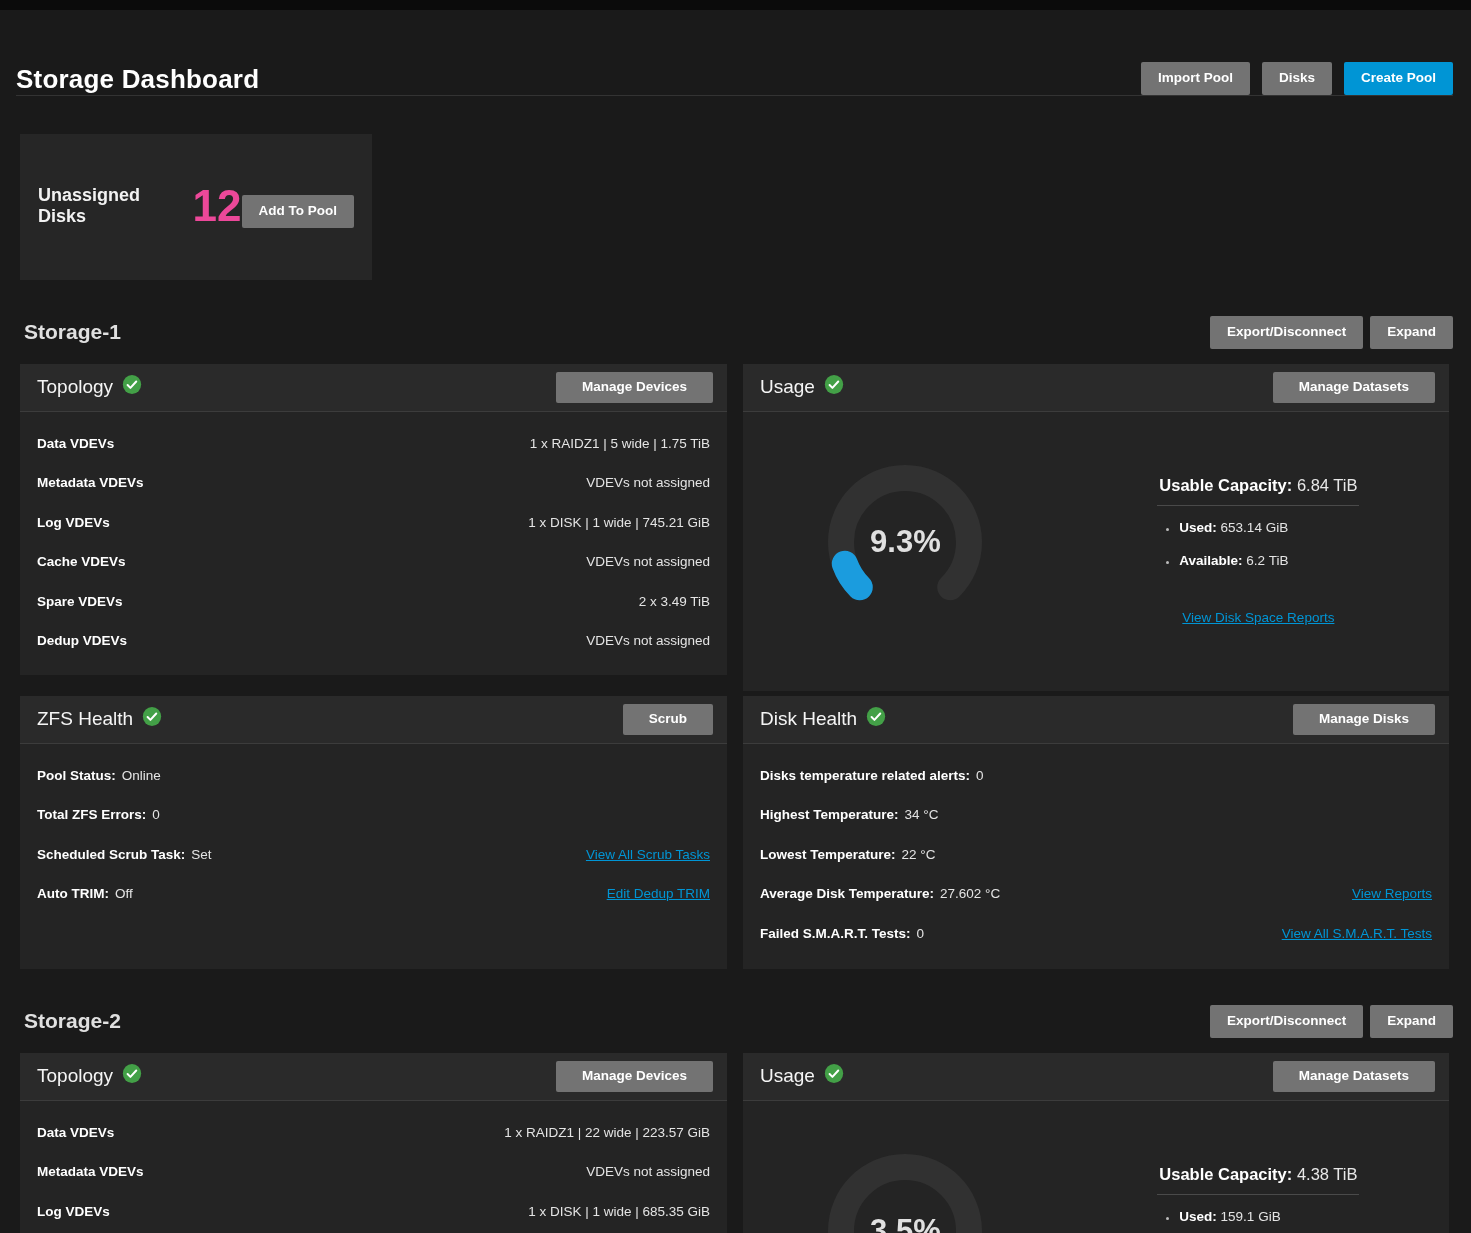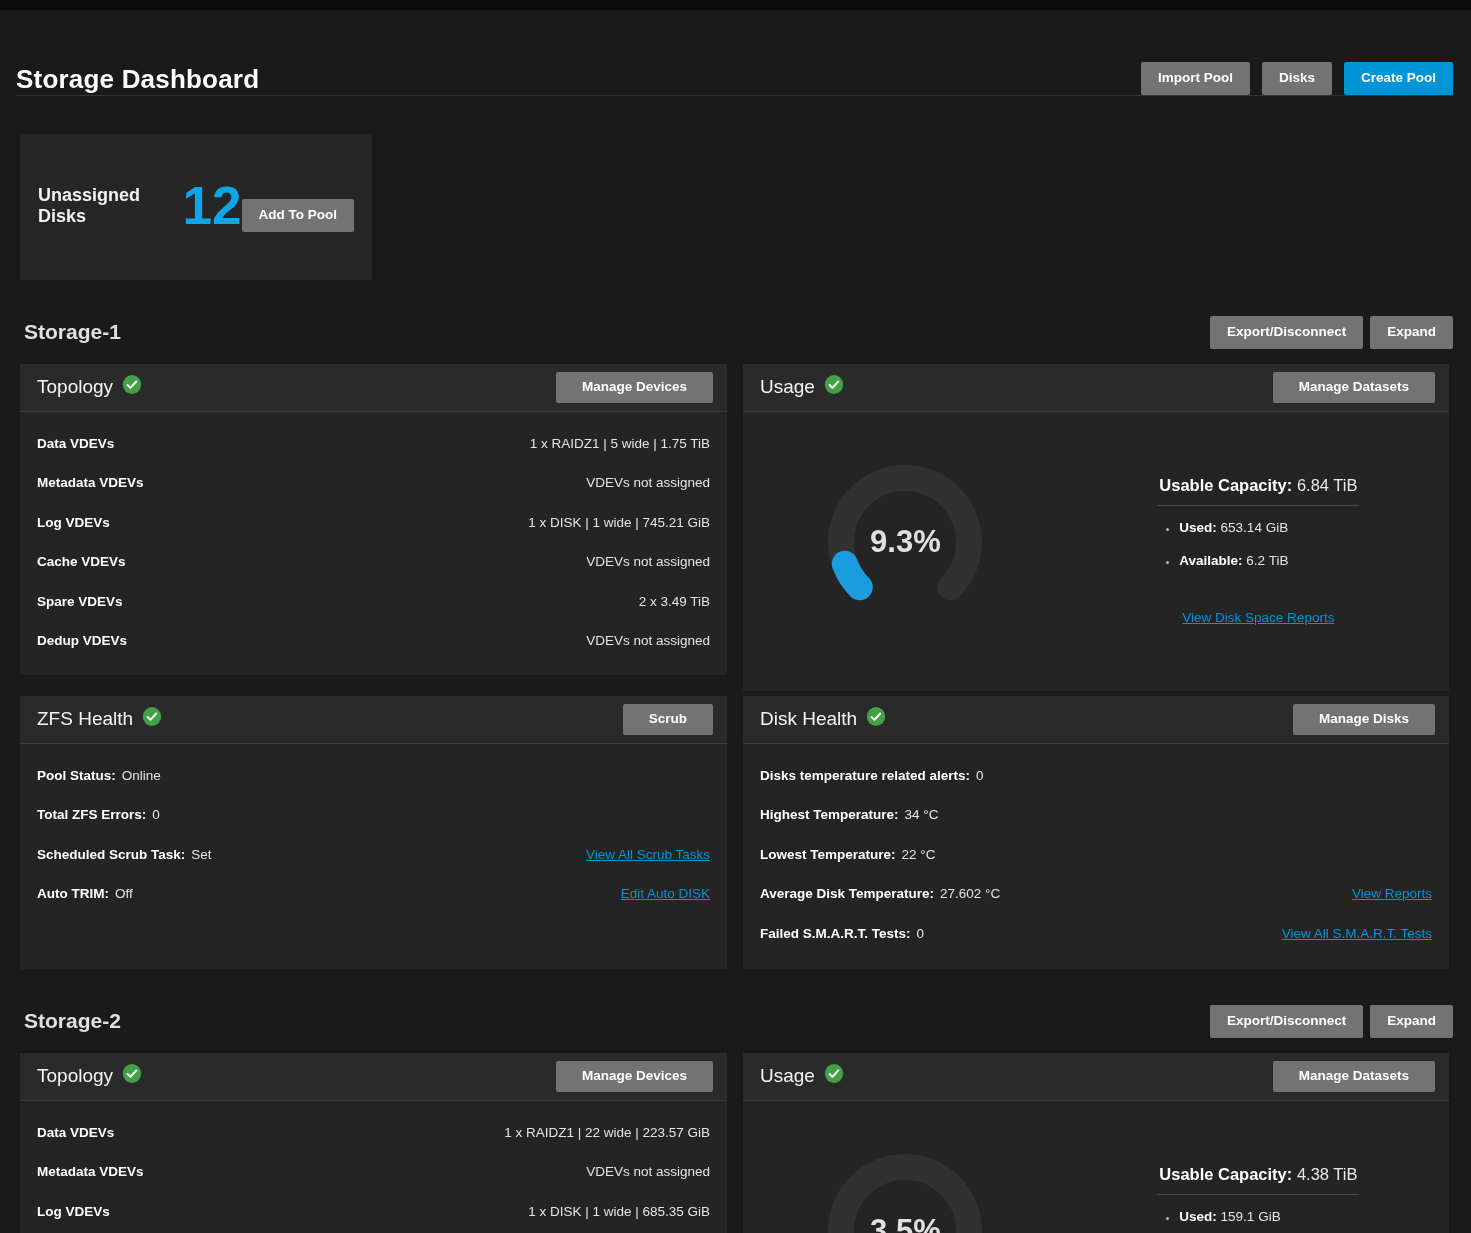--- a/index.html
+++ b/index.html
@@ -27,21 +27,21 @@
   }
   .btn.primary { background:#0095d5; }
 
   
   .unassigned-card {
     width:352px; height:146px; background:#262626; margin:38px 0 0 4px;
     padding:17px 18px 20px; display:flex; justify-content:space-between;align-items:center;
   }
   .unassigned-title { font-size:18px; font-weight:700; color:#f2f2f2; }
   .unassigned-bottom { display:flex; align-items:flex-end; justify-content:space-between; }
-  .unassigned-count { font-size:53px; font-weight:700; color:#0ea5e9; line-height:1; }
+  .unassigned-count { font-size:44px; font-weight:700; color:#ec4899; line-height:1; }
 
   
   .pool-head {
     display:flex; align-items:center; justify-content:space-between;
     margin:36px 0 15px 0;
   }
   .pool-name { font-size:21px; font-weight:700; color:#e0e0e0; margin-left:8px; }
   .pool-actions { display:flex; gap:7px; }
 
   .cards {
@@ -226,21 +226,21 @@
               <span class="kv-label">Scheduled Scrub Task:</span>
               <span class="kv-value">Set</span>
             </span>
           <a class="link">View All Scrub Tasks</a>
         </div>
         <div class="kv-row">
           <span class="kv-left">
               <span class="kv-label">Auto TRIM:</span>
               <span class="kv-value">Off</span>
             </span>
-          <a class="link">Edit Auto DISK</a>
+          <a class="link">Edit Dedup TRIM</a>
         </div>
       </div>
     </div>
 
     <div class="card h273">
       <div class="card-header">
         <div class="card-title">
           <span>Disk Health</span>
           <span><svg width="20" height="21" viewBox="0 0 24 24">
                 <ellipse cx="12" cy="12" rx="11" ry="11.5" fill="#43a047"></ellipse>

